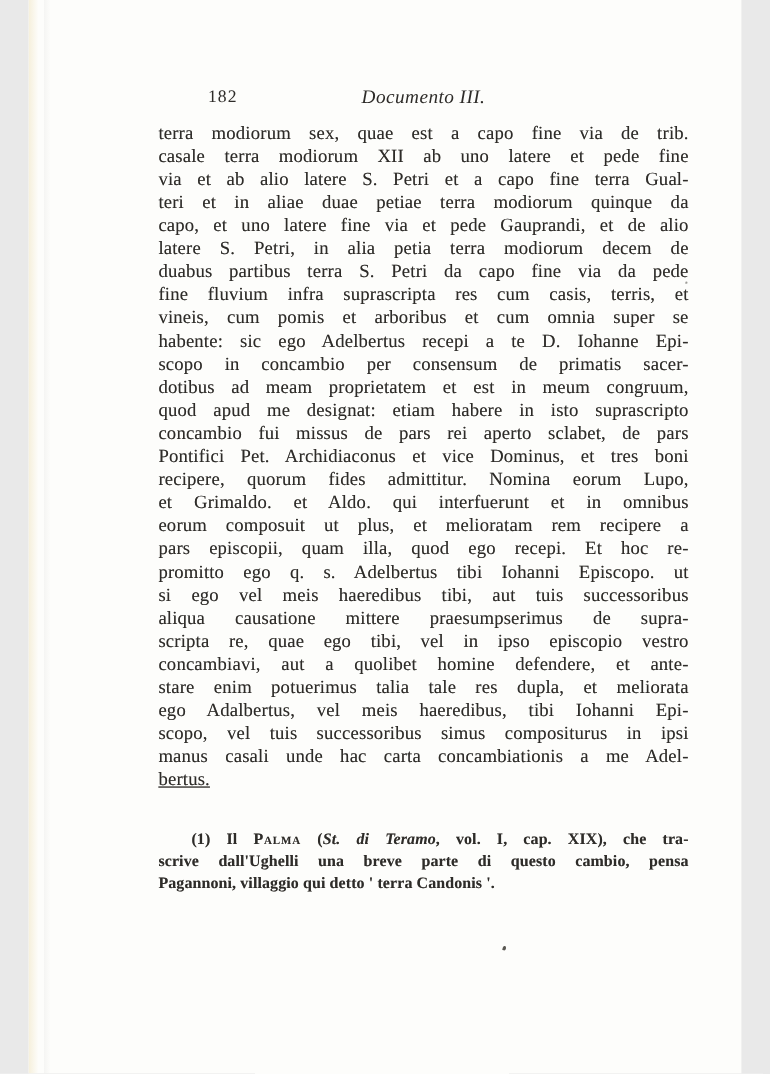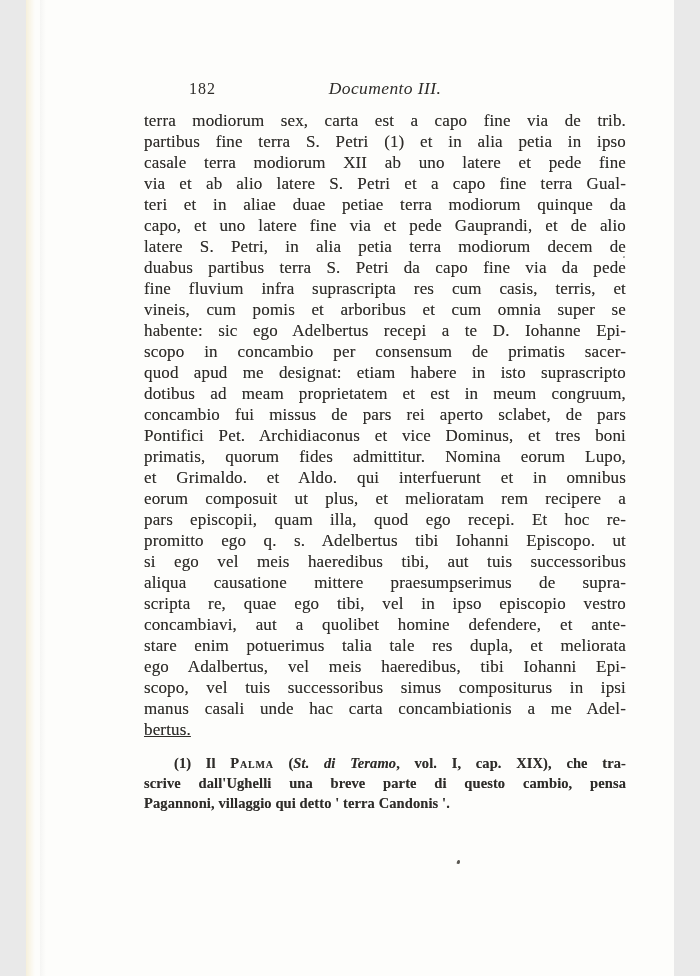--- a/index.html
+++ b/index.html
@@ -71,23 +71,22 @@
 
   <div class="edge-strip"></div>
   <div class="edge-shadow"></div>
 
   <div class="folio">182</div>
 
   <div class="running-title">Documento III.</div>
 
   <div class="bodytext">
 
-      <div class="bodyline">terra modiorum sex, carta est a capo fine via de trib.</div>
+      <div class="bodyline">terra modiorum sex, quae est a capo fine via de trib.</div>
 
-      <div class="bodyline">partibus fine terra S. Petri (1) et in alia petia in ipso</div>
 
       <div class="bodyline">casale terra modiorum XII ab uno latere et pede fine</div>
 
       <div class="bodyline">via et ab alio latere S. Petri et a capo fine terra Gual-</div>
 
       <div class="bodyline">teri et in aliae duae petiae terra modiorum quinque da</div>
 
       <div class="bodyline">capo, et uno latere fine via et pede Gauprandi, et de alio</div>
 
       <div class="bodyline">latere S. Petri, in alia petia terra modiorum decem de</div>
@@ -95,29 +94,29 @@
       <div class="bodyline">duabus partibus terra S. Petri da capo fine via da pede</div>
 
       <div class="bodyline">fine fluvium infra suprascripta res cum casis, terris, et</div>
 
       <div class="bodyline">vineis, cum pomis et arboribus et cum omnia super se</div>
 
       <div class="bodyline">habente: sic ego Adelbertus recepi a te D. Iohanne Epi-</div>
 
       <div class="bodyline">scopo in concambio per consensum de primatis sacer-</div>
 
+      <div class="bodyline">dotibus ad meam proprietatem et est in meum congruum,</div>
+
       <div class="bodyline">quod apud me designat: etiam habere in isto suprascripto</div>
-
-      <div class="bodyline">dotibus ad meam proprietatem et est in meum congruum,</div>
 
       <div class="bodyline">concambio fui missus de pars rei aperto sclabet, de pars</div>
 
       <div class="bodyline">Pontifici Pet. Archidiaconus et vice Dominus, et tres boni</div>
 
-      <div class="bodyline">primatis, quorum fides admittitur. Nomina eorum Lupo,</div>
+      <div class="bodyline">recipere, quorum fides admittitur. Nomina eorum Lupo,</div>
 
       <div class="bodyline">et Grimaldo. et Aldo. qui interfuerunt et in omnibus</div>
 
       <div class="bodyline">eorum composuit ut plus, et melioratam rem recipere a</div>
 
       <div class="bodyline">pars episcopii, quam illa, quod ego recepi. Et hoc re-</div>
 
       <div class="bodyline">promitto ego q. s. Adelbertus tibi Iohanni Episcopo. ut</div>
 
       <div class="bodyline">si ego vel meis haeredibus tibi, aut tuis successoribus</div>

